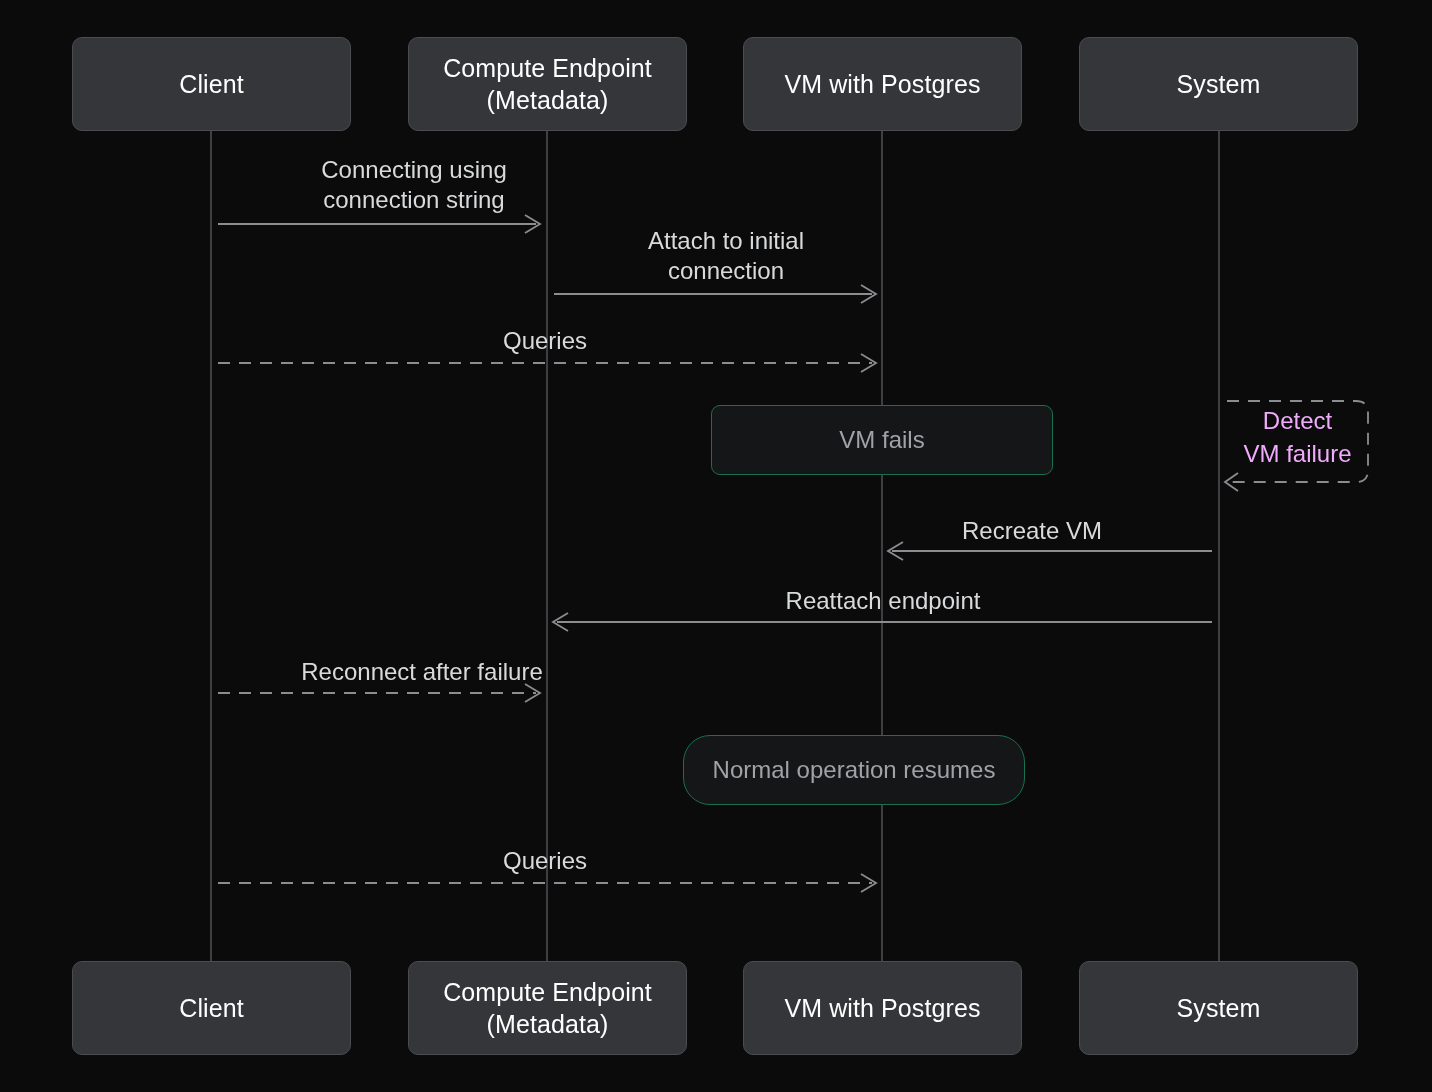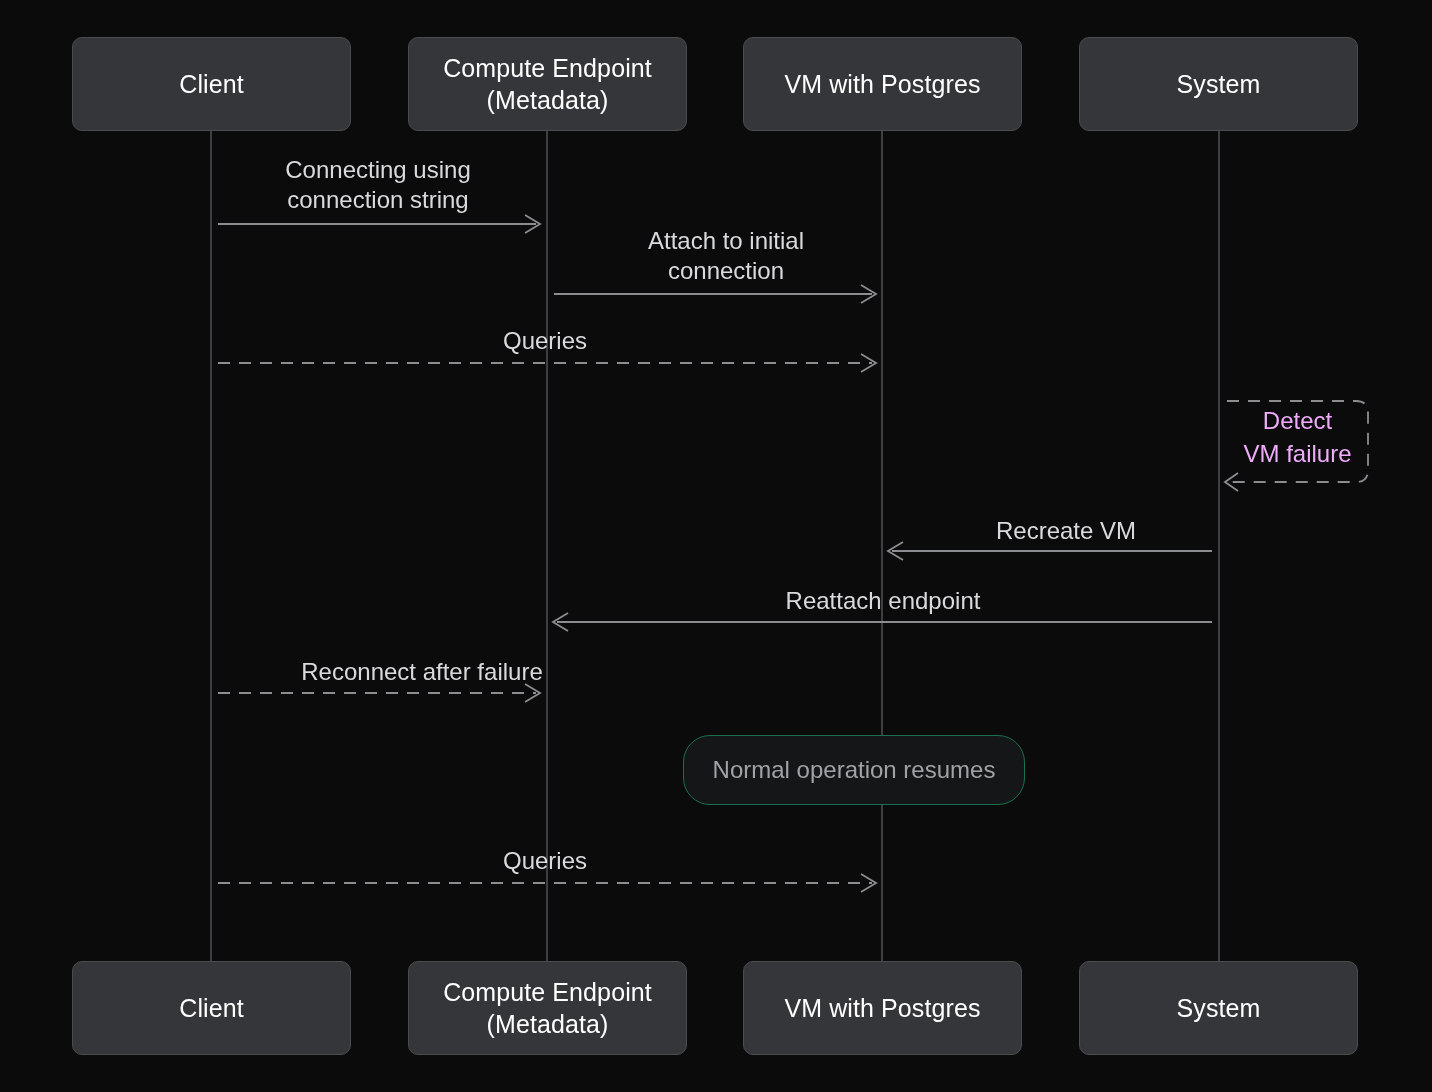--- a/index.html
+++ b/index.html
@@ -132,35 +132,36 @@
 (Metadata)</div>
   <div class="participant-box" style="left:743px; top:37px;  width:279px; height:94px;">VM with Postgres</div>
   <div class="participant-box" style="left:1079px;top:37px;  width:279px; height:94px;">System</div>
 
   <div class="participant-box" style="left:72px;  top:961px; width:279px; height:94px;">Client</div>
   <div class="participant-box" style="left:408px; top:961px; width:279px; height:94px;">Compute Endpoint
 (Metadata)</div>
   <div class="participant-box" style="left:743px; top:961px; width:279px; height:94px;">VM with Postgres</div>
   <div class="participant-box" style="left:1079px;top:961px; width:279px; height:94px;">System</div>
 
-  <div class="msg-label" style="left:210px; top:155px; width:336px;">Connecting using
+  <div class="msg-label" style="left:210px; top:155px; width:336px;padding-left:36px;">Connecting using
 connection string</div>
 
   <div class="msg-label" style="left:558px; top:226px; width:336px;">Attach to initial
 connection</div>
 
   <div class="msg-label" style="left:377px; top:326px; width:336px;">Queries</div>
 
   <div class="loop-label" style="left:1227px; top:404px; width:141px;">Detect
 VM failure</div>
 
-  <div class="msg-label" style="left:898px; top:516px; width:336px;">Recreate VM</div>
+  <div class="msg-label" style="left:864px; top:516px; width:336px;">Recreate VM</div>
 
   <div class="msg-label" style="left:715px; top:586px; width:336px;">Reattach endpoint</div>
 
   <div class="msg-label" style="left:210px; top:657px; width:336px;margin-left:44px;">Reconnect after failure</div>
 
   <div class="msg-label" style="left:377px; top:846px; width:336px;">Queries</div>
 
+  <div class="note-box" style="left:711px; top:405px; width:342px; height:70px;">VM fails</div>
 
   <div class="note-box" style="left:683px; top:735px; width:342px; height:70px;border-radius:27px;">Normal operation resumes</div>
 
 </div>
 
 </body></html>

